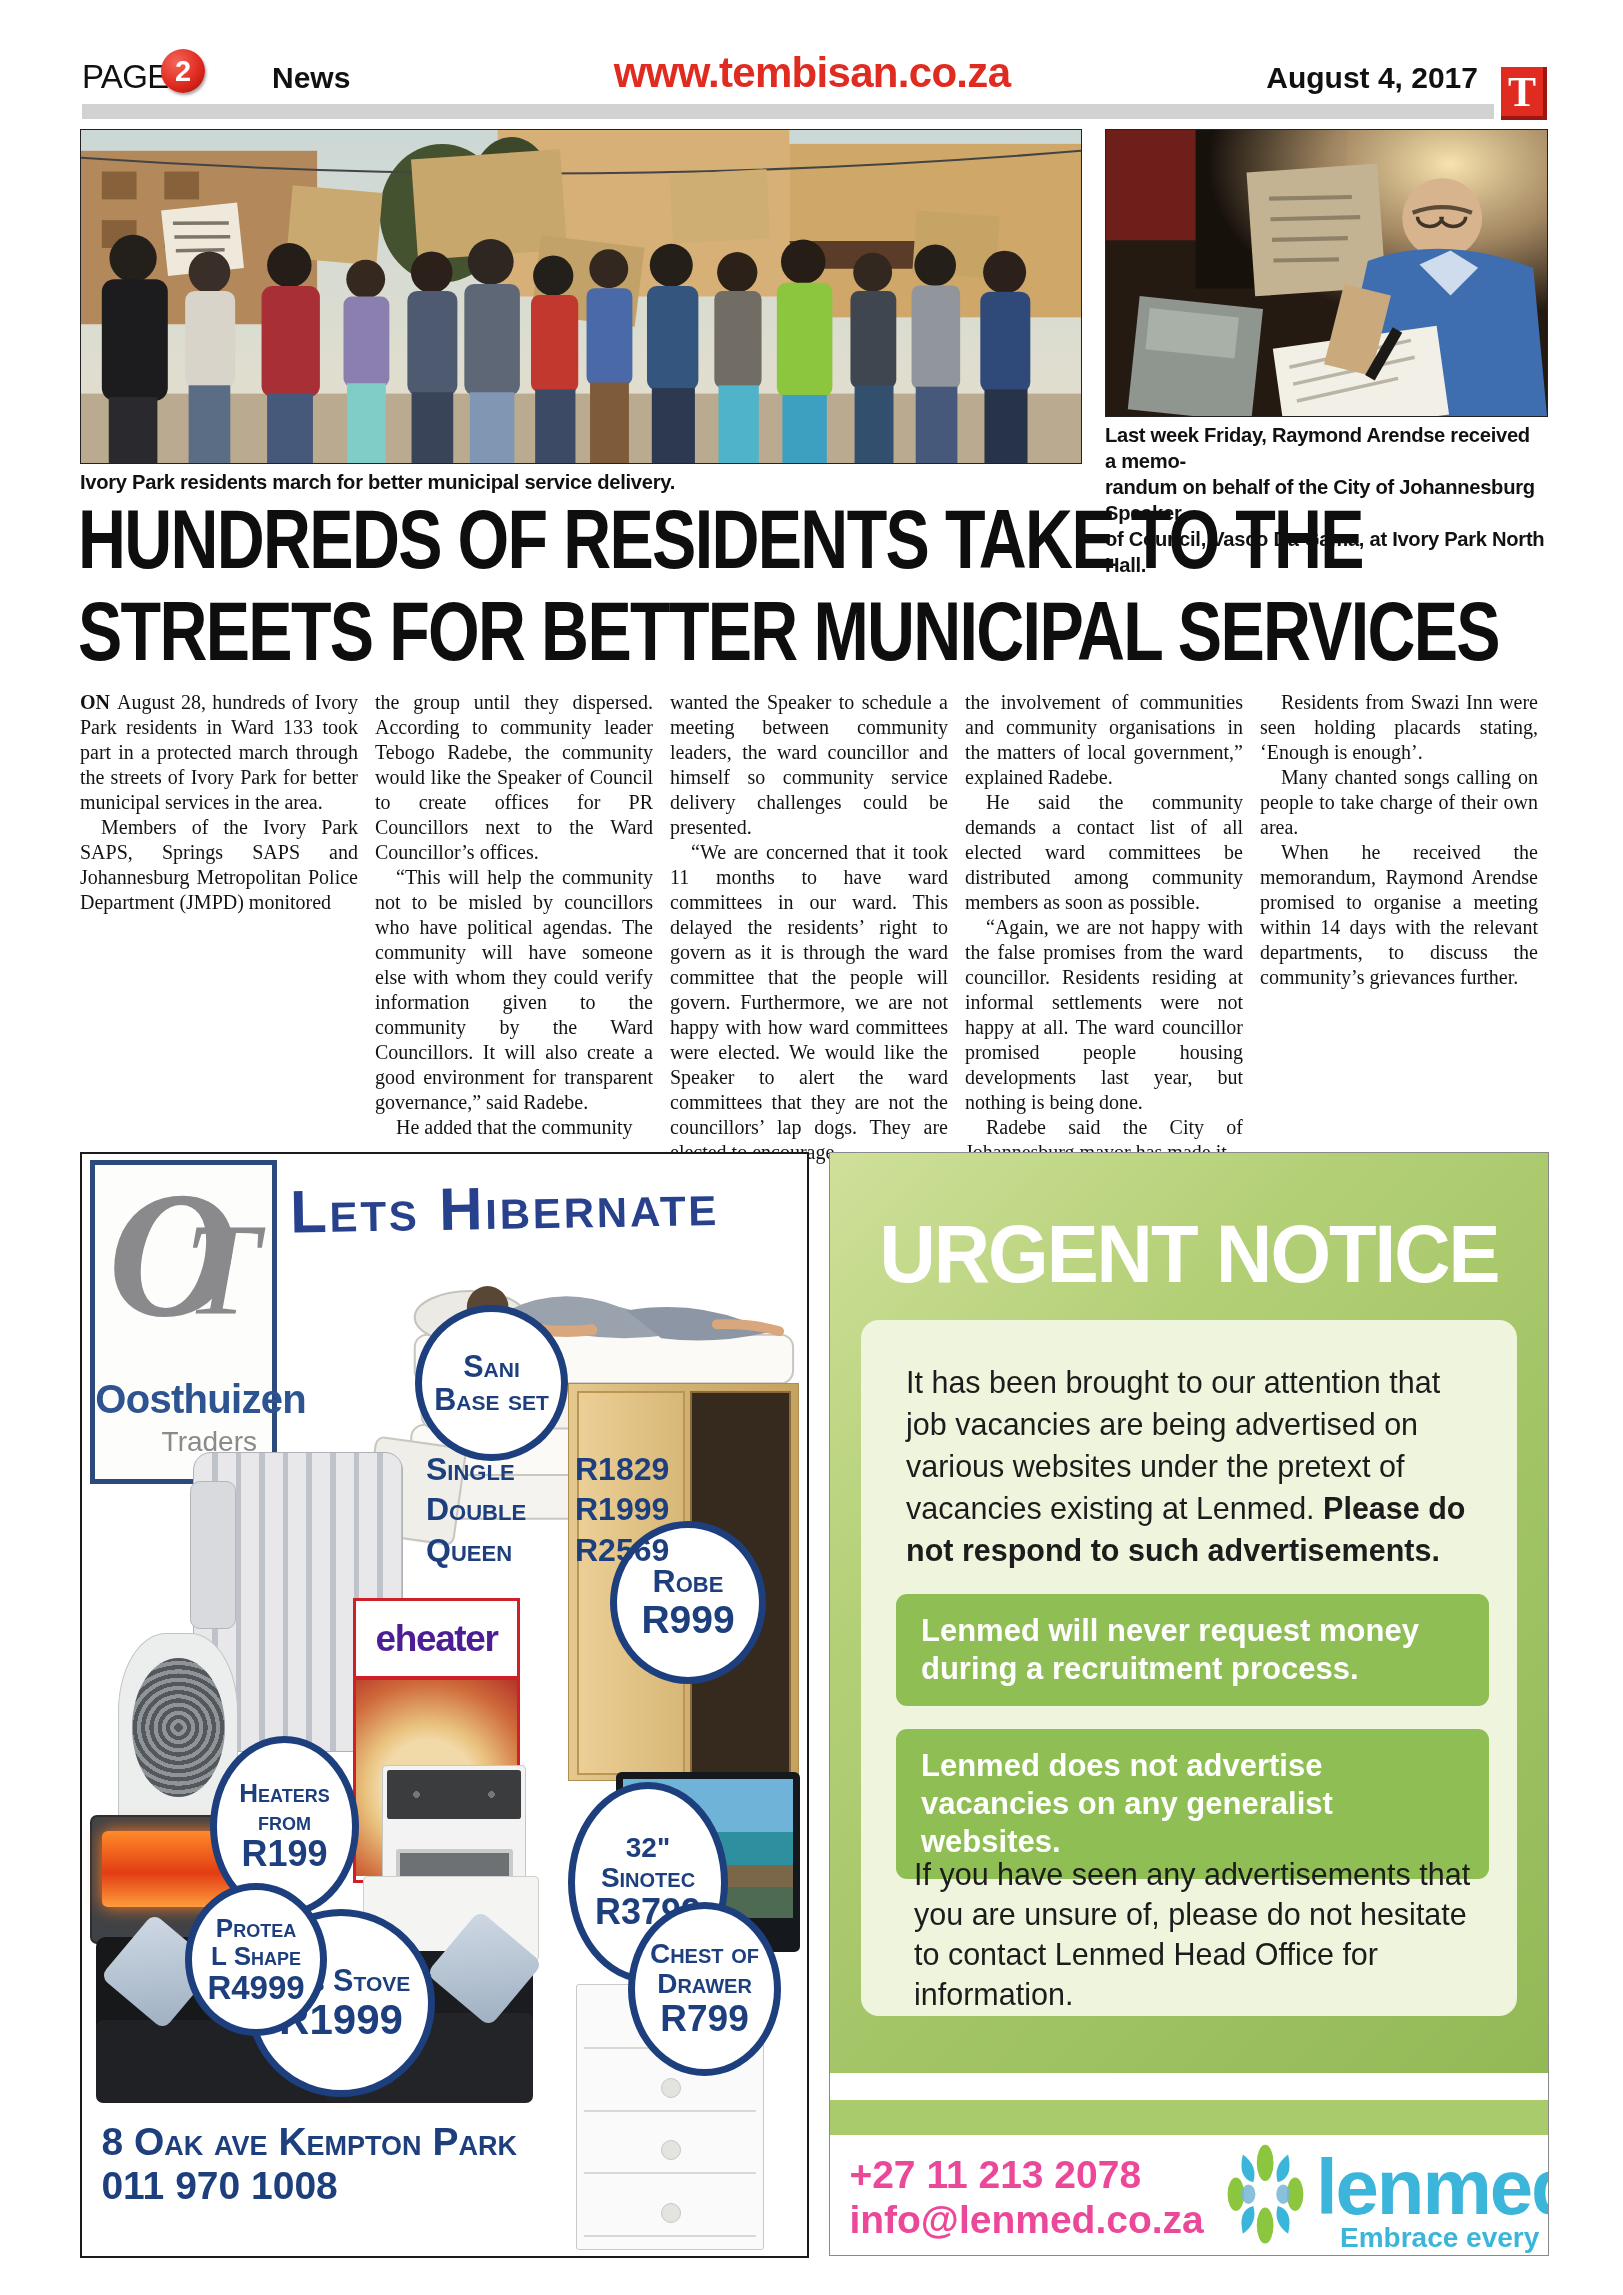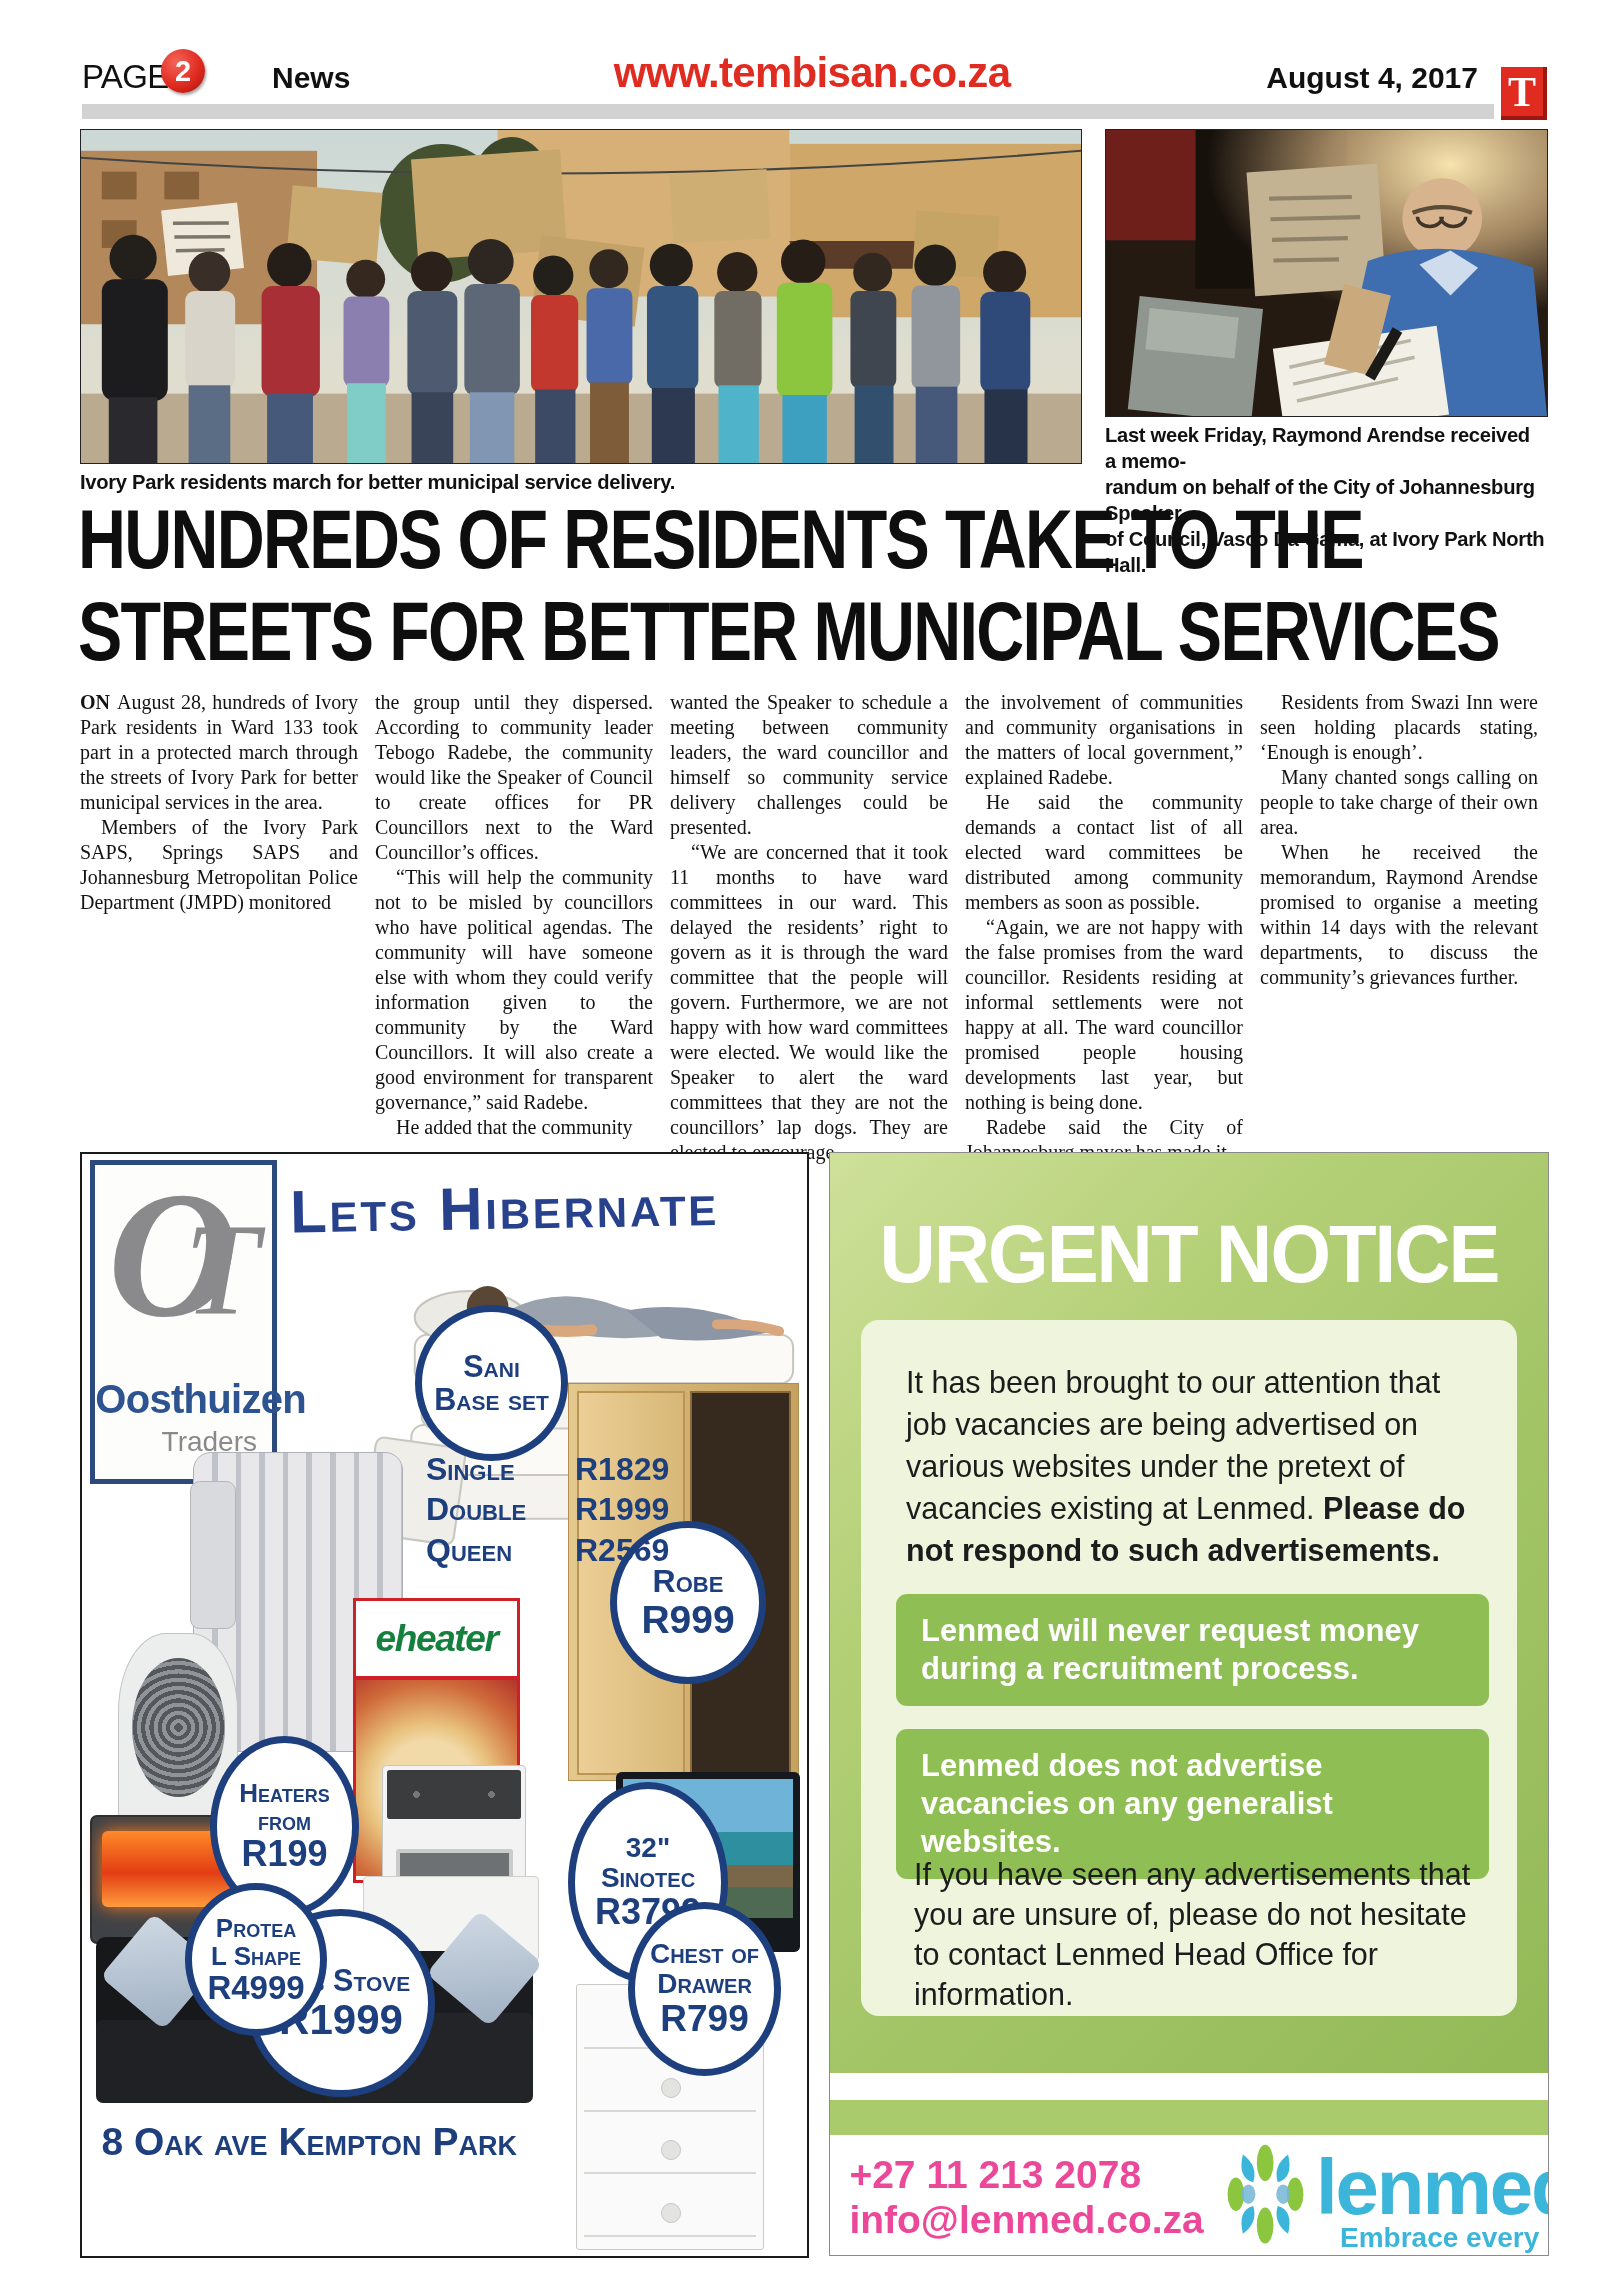--- a/index.html
+++ b/index.html
@@ -63,21 +63,21 @@
   .oil-heater{left:111px;top:298px;width:208px;height:298px;background:repeating-linear-gradient(90deg,#e8e8ea 0 18px,#bfc2c8 18px 23.6px);border-radius:18px 18px 5.6px 5.6px;border:1.4px solid #aeb1b6;}
   .oil-heater .ctrl{position:absolute;left:-4.2px;top:28px;width:44px;height:146px;background:#d9dadd;border-radius:9.7px;border:1.4px solid #b4b6ba;}
   .fan-heater{left:36px;top:479px;width:118px;height:194px;background:#eceded;border-radius:40% 40% 9.7px 9.7px;border:1.4px solid #c2c4c6;}
   .fan-heater .grill{position:absolute;left:12.5px;top:23.6px;width:93px;height:139px;border-radius:50%;
         background:repeating-radial-gradient(circle,#54585c 0 4.2px,#8e9498 4.2px 8.3px);}
   .bar-heater{left:8.3px;top:661px;width:156px;height:125px;background:#3f4246;border-radius:7px;border:2.1px solid #2b2d30;}
   .bar-heater .glow{position:absolute;left:9.7px;top:14px;right:9.7px;height:76px;
         background:linear-gradient(#ff8a2a,#e23d13 55%,#ff9c3c);border-radius:5.6px;box-shadow:0 0 18px #ff7b20;}
   .eheater-box{left:271px;top:444px;width:161px;height:279px;background:#fff;border:3.5px solid #cf2027;}
   .eheater-top{height:75px;display:flex;align-items:center;justify-content:center;border-bottom:4.2px solid #cf2027;}
-  .eheater-word{color:#15803d;font-weight:bold;font-size:37px;letter-spacing:-1.4px;font-style:italic;}
+  .eheater-word{color:#4c1d95;font-weight:bold;font-size:37px;letter-spacing:-1.4px;}
   .eheater-pic{height:196px;background:radial-gradient(circle at 45% 55%,#f2d9a8 0 34%,#e8c17c 46%,#cf6a3a 75%,#b3342a);}
   .stove{left:300px;top:611px;width:142px;height:292px;background:#f2f3f2;border:1.4px solid #c5c7c5;border-radius:4.2px;}
   .stove .top{position:absolute;left:4.2px;top:4.2px;right:4.2px;height:49px;background:#3a3c3e;border-radius:2.8px;
         background-image:radial-gradient(circle 8.3px at 22% 50%,#777 40%,transparent 41%),radial-gradient(circle 8.3px at 78% 50%,#777 40%,transparent 41%);background-color:#3a3c3e;}
   .stove .oven{position:absolute;left:12.5px;top:83px;right:12.5px;height:118px;background:#6d7174;border:4.2px solid #c9cbc9;border-radius:2.8px;}
   .tv{left:534px;top:618px;width:184px;height:180px;background:#15181c;border-radius:5.6px;padding:7px;box-sizing:border-box;}
   .tv .screen{width:100%;height:139px;background:linear-gradient(#6fb4d8 0 38%,#2e8f9e 38% 62%,#7a6648 62% 78%,#4e6a52 78%);}
   .tv .stand{margin:4.2px auto 0;width:83px;height:12.5px;background:#000;}
   .couch{left:14px;top:783px;width:448px;height:184px;}
   .couch .backL{position:absolute;left:0;top:0;width:208px;height:118px;background:#17181a;border-radius:9.7px;}
@@ -381,20 +381,21 @@
         <div class="dr" style="top:192px;"></div>
     </div>
     <div class="badge" style="left:546px;top:748px;width:139px;height:160px;font-size:28px;">
       <span>Chest of</span>
       <span>Drawer</span>
       <span class="bprice" style="font-size:37px;">R799</span>
     </div>
 
     <div class="oz-addr">
       <div>8 Oak ave Kempton Park</div>
+      <div>011 970 1008</div>
     </div>
   </div>
 
   <div class="ad-right">
     <div class="len-green"></div>
     <div class="len-title">URGENT NOTICE</div>
     <div class="len-box"></div>
 
     <div class="len-p" style="left:76px;top:208px;width:576px;">
       <span>It has been brought to our attention that job vacancies are being advertised on various websites under the pretext of vacancies existing at Lenmed. </span><span class="b">Please do not respond to such advertisements.</span>

